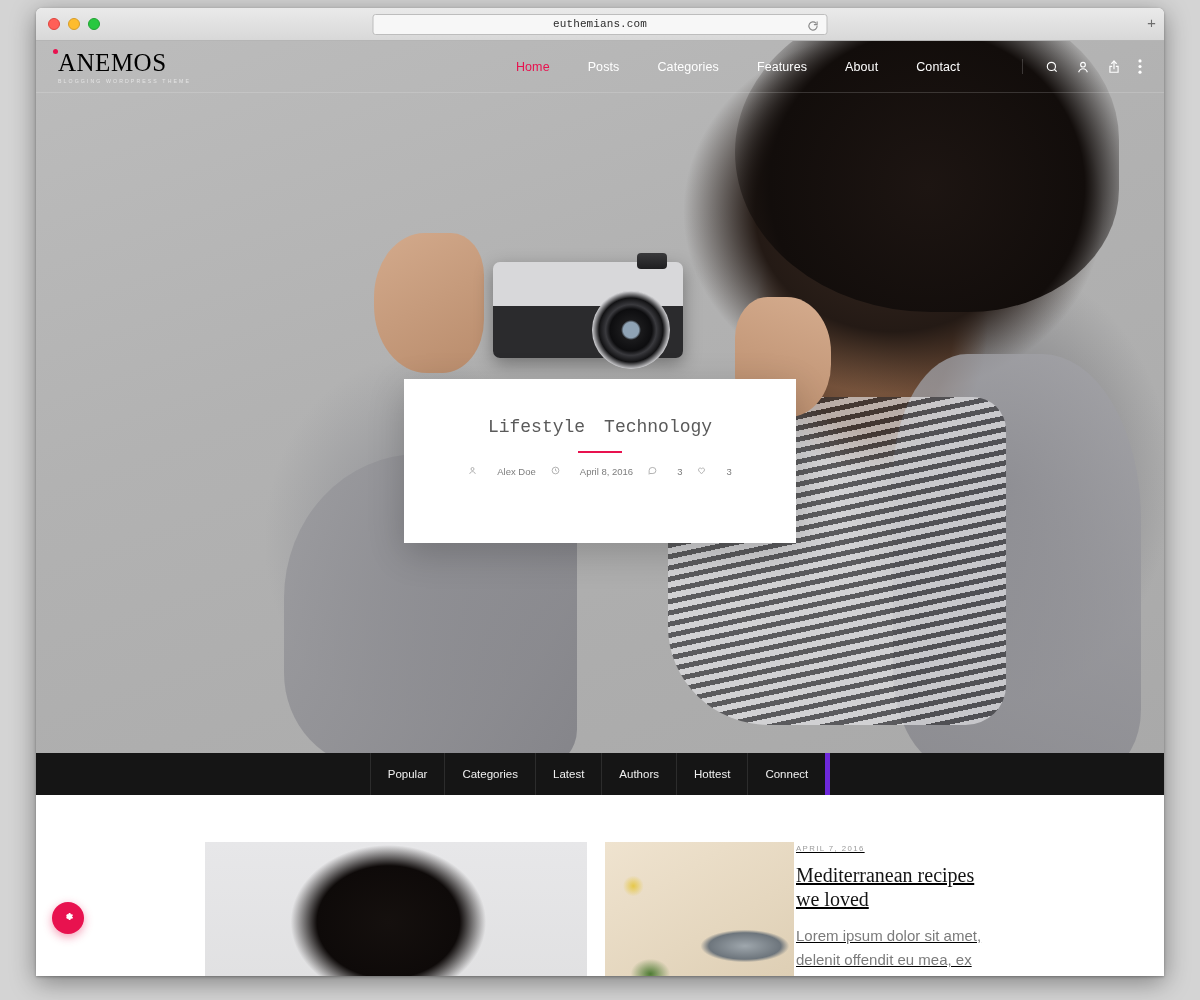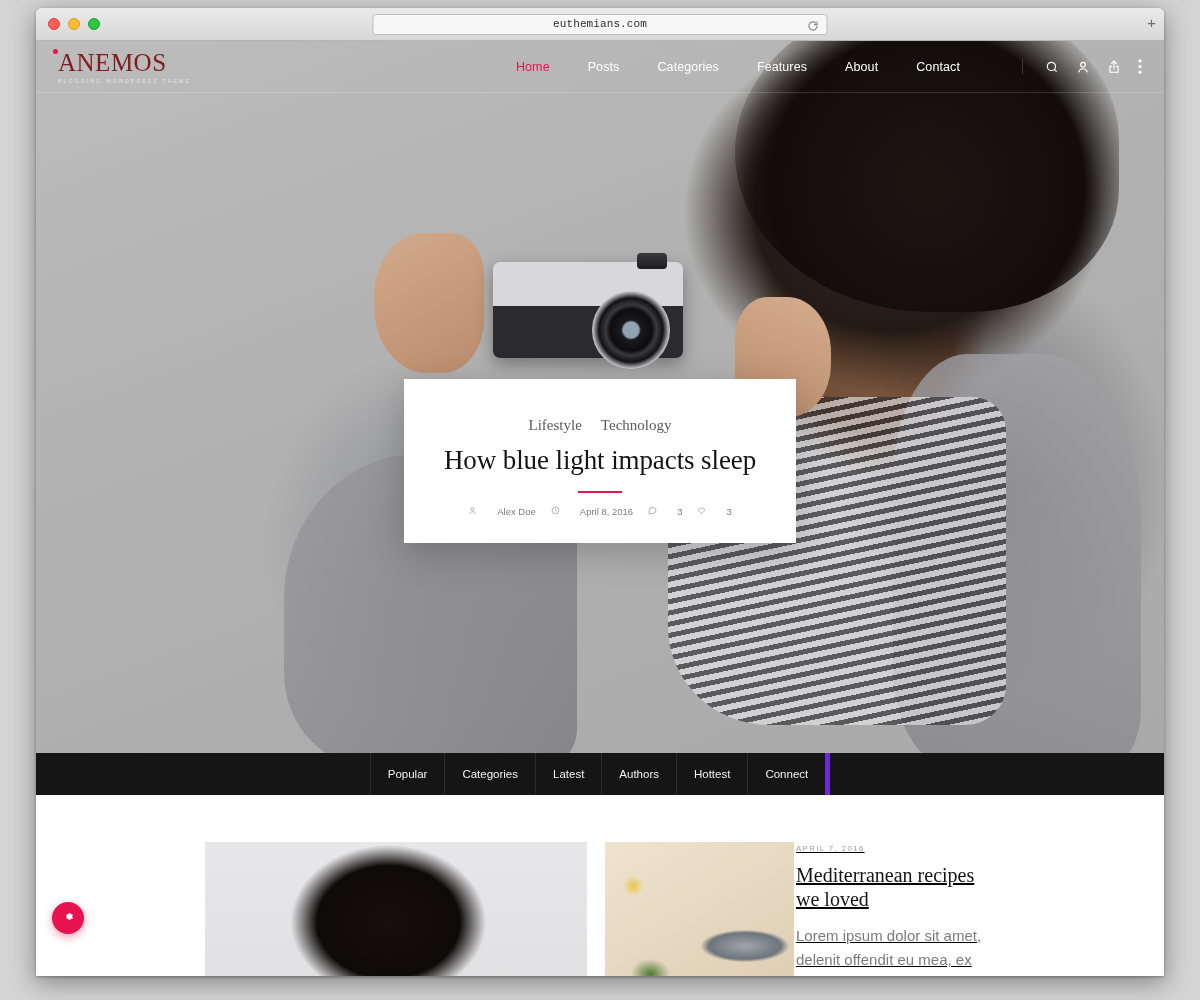--- a/index.html
+++ b/index.html
@@ -138,21 +138,21 @@
     height: 52px;
     display: flex; align-items: center;
     padding: 0 22px;
     border-bottom: 1px solid rgba(255,255,255,.16);
     z-index: 6;
   }
   #logo { display: flex; flex-direction: column; justify-content: center; }
   #logo-mark {
     font-family: "Liberation Serif", serif;
     font-size: 25px; letter-spacing: .5px;
-    color: #7f1d1d; line-height: 1; position: relative;
+    color: #000000; line-height: 1; position: relative;
   }
   #logo-mark::before {
     content: ""; position: absolute; left: -5px; top: -1px;
     width: 5px; height: 5px; border-radius: 50%; background: #e8124f;
   }
   #logo-tagline {
     font-size: 5.2px; letter-spacing: 2.1px;
     color: rgba(255,255,255,.62);
     margin-top: 3px; white-space: nowrap;
   }
@@ -176,22 +176,22 @@
     left: 368px; top: 338px;
     width: 392px; height: 164px;
     background: #fff;
     box-shadow: 0 10px 34px rgba(0,0,0,.20);
     text-align: center;
     padding: 38px 26px 0;
     z-index: 5;
   }
   #hero-cats { display: flex; justify-content: center; gap: 19px; margin-bottom: 11px; }
   .hero-cat {
-    font-family: Liberation Serif, serif;
-    font-size: 15px; color: #5a5a5a; text-decoration: none;
+    font-family: Liberation Mono, monospace;
+    font-size: 18px; color: #5a5a5a; text-decoration: none;
   }
   #hero-title {
     font-family: "Liberation Serif", serif;
     font-size: 27px; font-weight: 400; color: #141414;
     line-height: 1.18; letter-spacing: -.1px;
   }
   #hero-divider {
     width: 44px; height: 2px; background: #e8124f;
     margin: 14px auto 13px;
   }
@@ -344,21 +344,20 @@
           </div>
         </nav>
       </div>
 
       <div id="hero-card">
         <div id="hero-cats">
           <a class="hero-cat">Lifestyle</a>
           <a class="hero-cat">Technology</a>
         </div>
 
-        <h1 id="hero-title">How blue light impacts sleep</h1>
         <div id="hero-divider"></div>
 
         <div id="hero-meta">
           <span class="meta-item">
             <svg width="9" height="9" viewBox="0 0 24 24" fill="none" stroke="#8c8c8c" stroke-width="2.2">
               <circle cx="12" cy="8" r="4"></circle>
                 <path d="M4.5 21c1.4-4.2 4.1-6 7.5-6s6.1 1.8 7.5 6"></path>
             </svg>
             <span>Alex Doe</span>
           </span>

